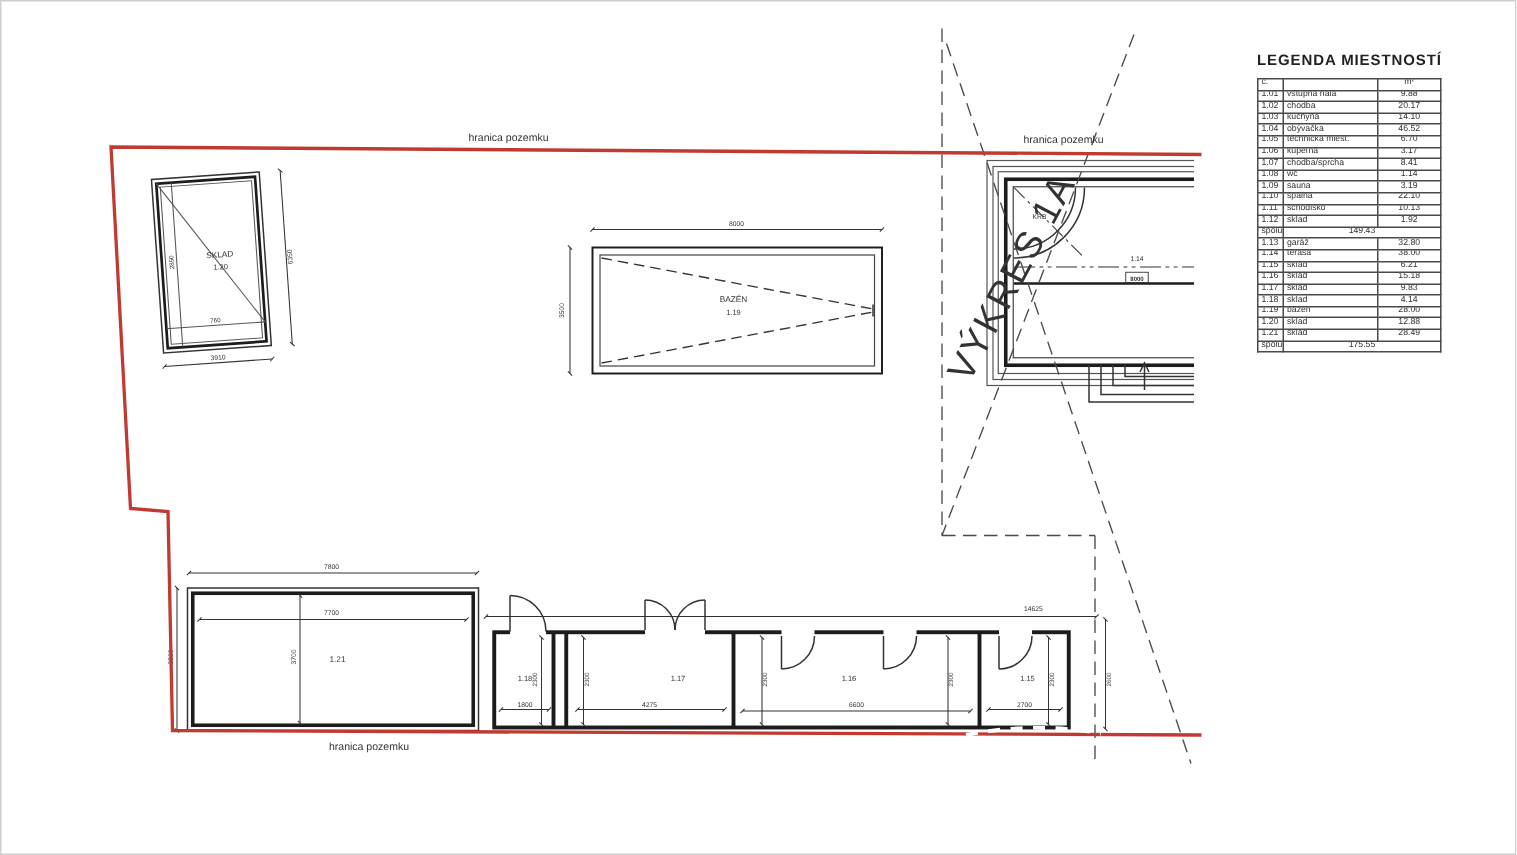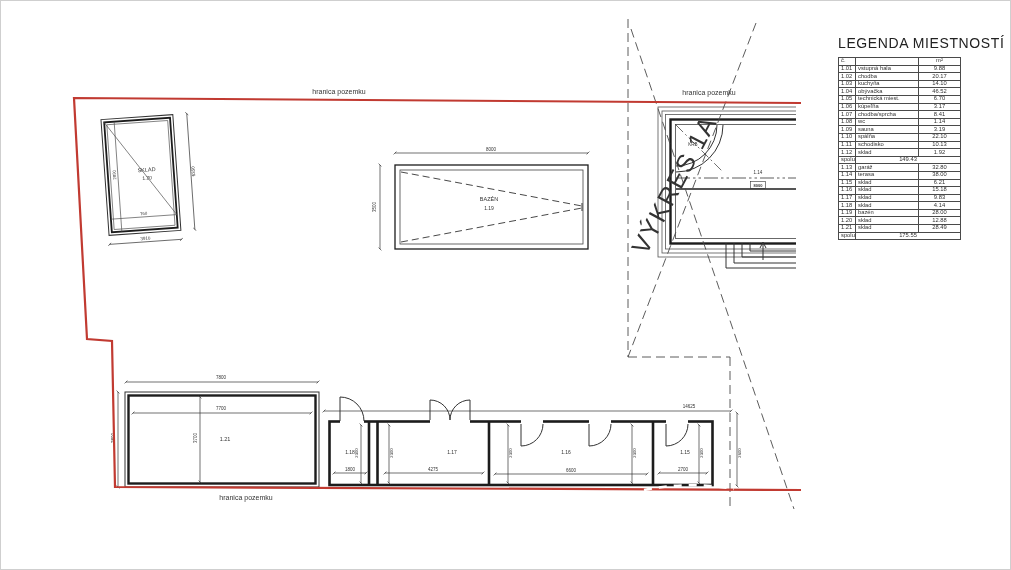--- a/index.html
+++ b/index.html
@@ -4,21 +4,21 @@
 <style>
   html,body{margin:0;padding:0;background:#fff;}
   .sheet{
     position:relative;width:1011px;height:570px;background:#ffffff;
     border:1px solid #cfcfcf;box-sizing:border-box;overflow:hidden;
     font-family:"Liberation Sans",sans-serif;
   }
   svg{position:absolute;left:0;top:0;}
   svg text{font-family:"Liberation Sans",sans-serif;fill:#333;}
   .legend{position:absolute;left:837px;top:34px;width:126px;color:#222;}
-  .legend-title{font-size:14px;letter-spacing:.6px;margin-bottom:6px;white-space:nowrap;}
+  .legend-title{font-size:10px;letter-spacing:.6px;margin-bottom:6px;white-space:nowrap;font-weight:bold;}
   table.legend-table{border-collapse:collapse;table-layout:fixed;width:122px;}
   table.legend-table td{
     border:1px solid #4a4a4a;font-size:5.8px;line-height:1;height:6.6px;
     padding:0 2px;white-space:nowrap;overflow:hidden;color:#333;
   }
   table.legend-table td.c{text-align:center;}
 </style>
 </head>
 <body>
 

